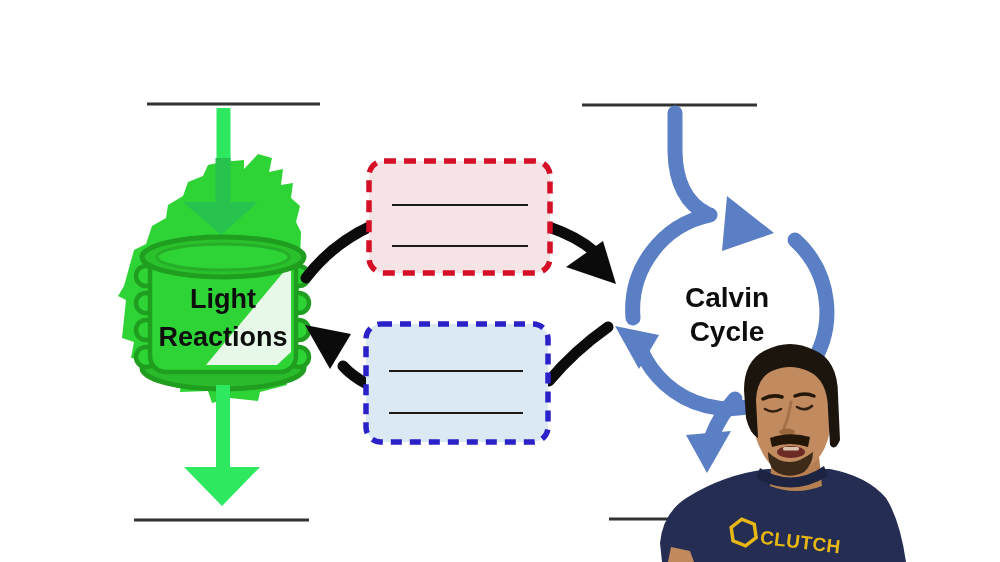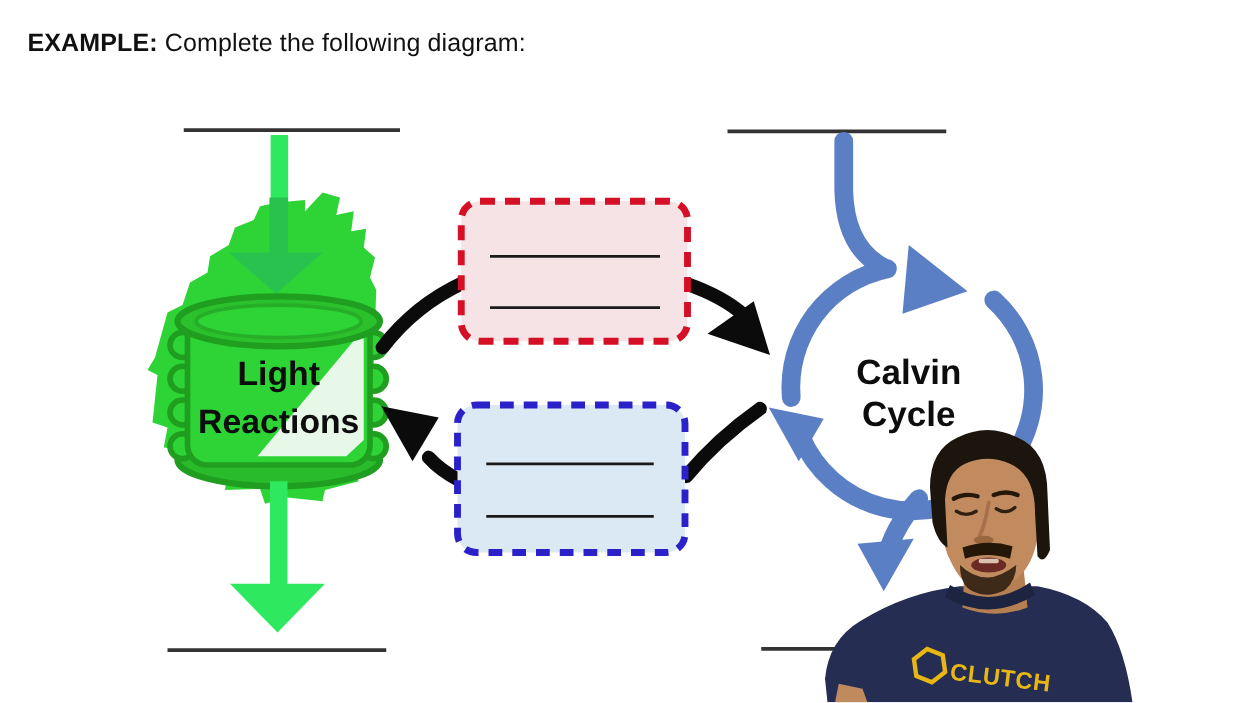--- a/index.html
+++ b/index.html
@@ -14,24 +14,20 @@
   #heading .bold{font-weight:bold;}
   svg{position:absolute;left:0;top:0;}
   text{font-family:"Liberation Sans",sans-serif;}
   .proc-label{font-weight:bold;fill:#0d0d0d;}
 </style>
 </head>
 <body>
 
 <div id="stage">
 
-  <div id="heading">
-    <span class="bold">EXAMPLE:</span>
-    <span>Complete the following diagram:</span>
-  </div>
 
   <svg width="1000" height="562" viewBox="0 0 1000 562">
 
     <line x1="147" y1="104" x2="320" y2="104" stroke="#333" stroke-width="3"></line>
     <line x1="582" y1="105" x2="757" y2="105" stroke="#333" stroke-width="3"></line>
     <line x1="134" y1="520" x2="309" y2="520" stroke="#333" stroke-width="3"></line>
     <line x1="609" y1="519" x2="786" y2="519" stroke="#333" stroke-width="3"></line>
 
     <rect x="216.5" y="108" width="14" height="56" fill="#2EE95F"></rect>
 

